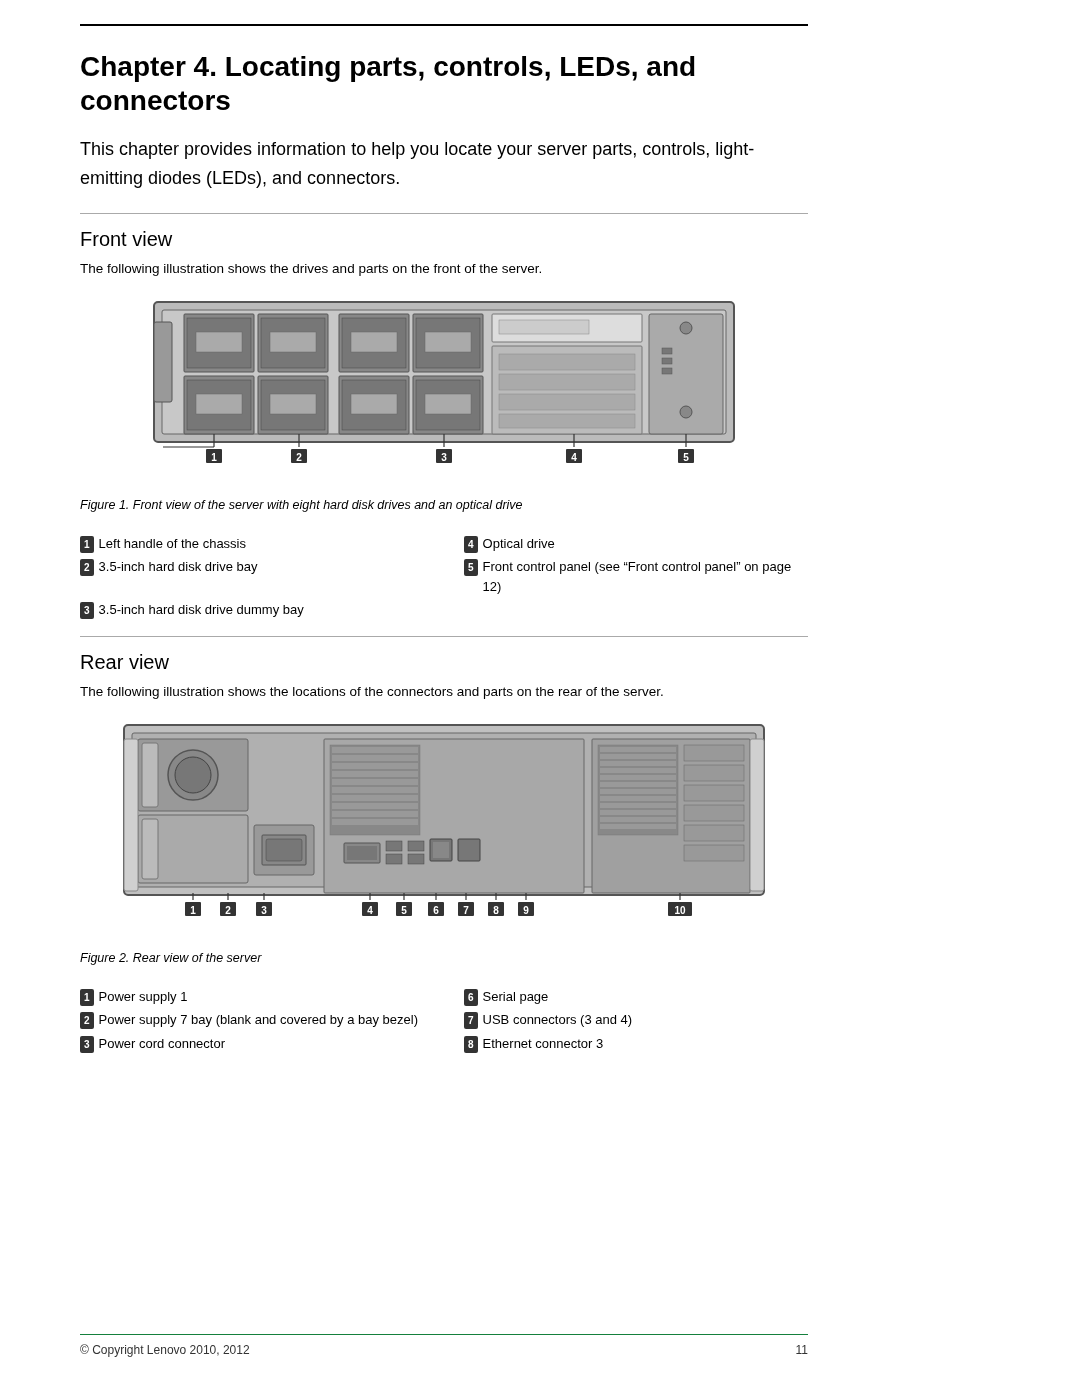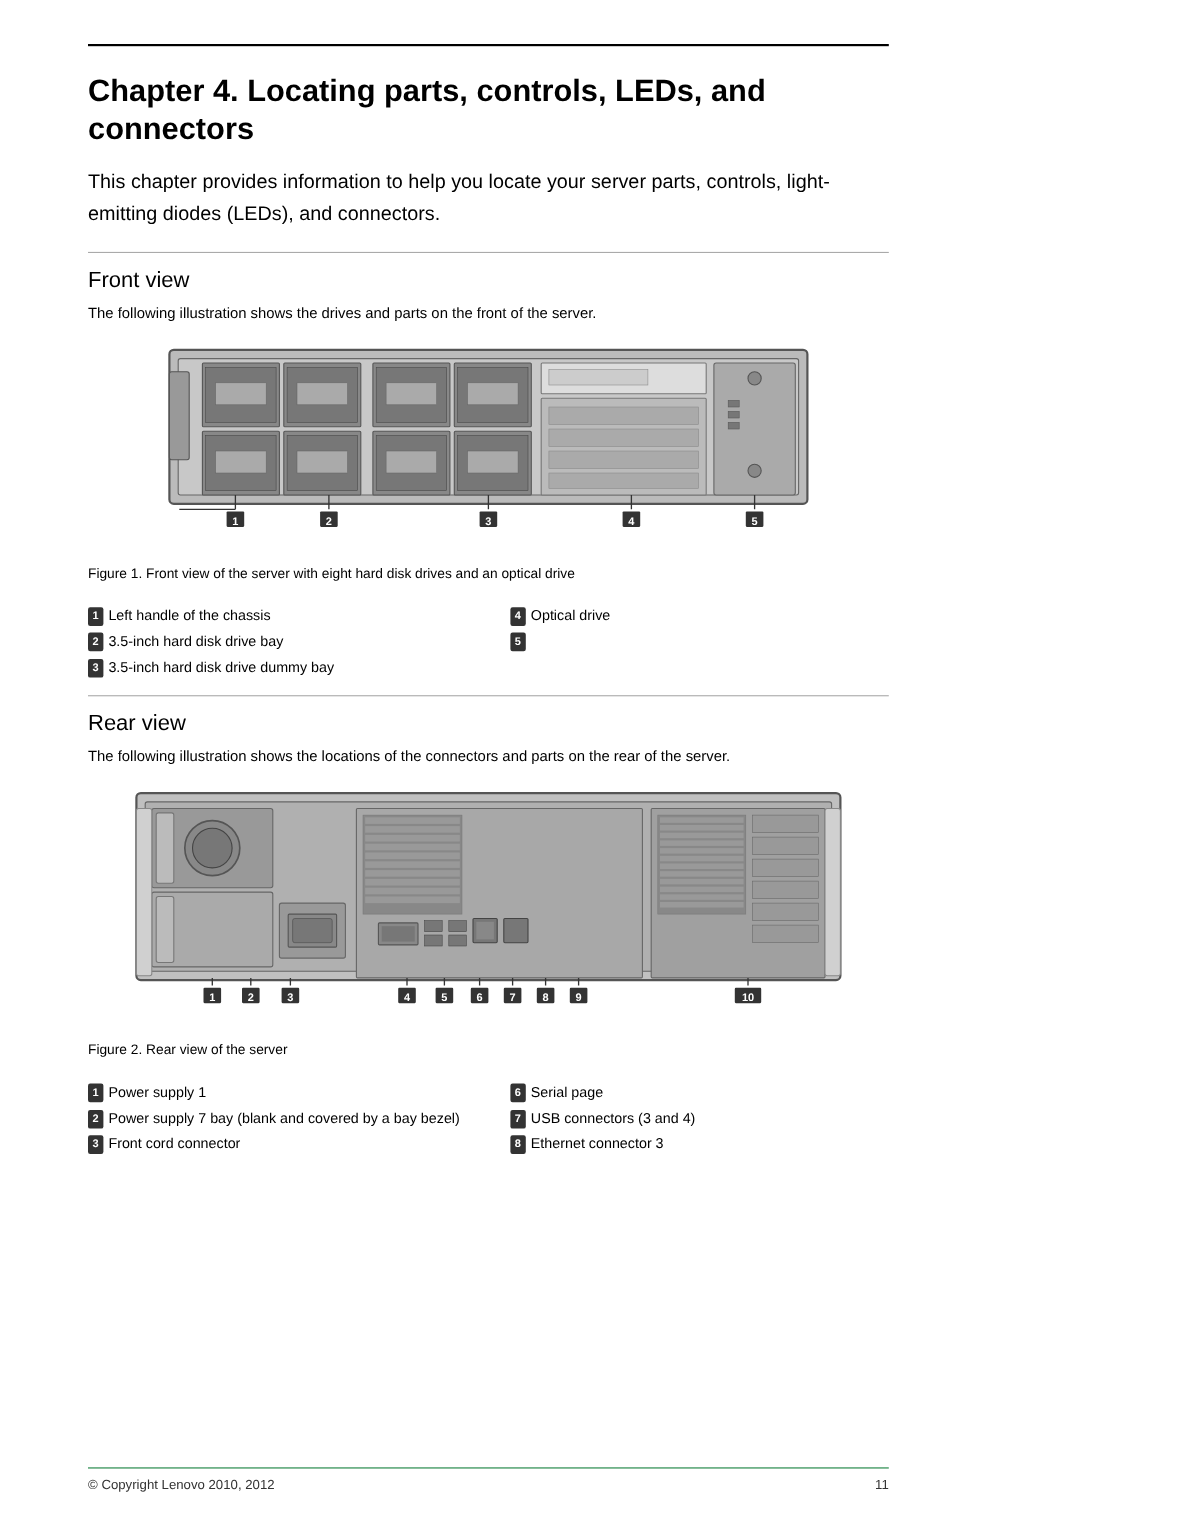--- a/index.html
+++ b/index.html
@@ -8,21 +8,21 @@
       font-size: 14px;
       color: #000;
       background: #fff;
       width: 1080px;
       min-height: 1397px;
       padding: 0;
     }
     .page {
       width: 888px;
       min-height: 1397px;
-      padding: 40px 80px 60px 80px;
+      padding: 24px 80px 60px 80px;
       position: relative;
     }
     .top-rule {
       border-top: 2px solid #000;
       margin-bottom: 24px;
     }
     .chapter-title {
       font-size: 28px;
       font-weight: bold;
       margin-bottom: 18px;
@@ -47,20 +47,21 @@
       margin-bottom: 16px;
     }
     .figure-container {
       display: flex;
       flex-direction: column;
       align-items: center;
       margin-bottom: 10px;
     }
     .figure-caption {
       font-size: 12.5px;
+      font-style: italic;
       margin-top: 6px;
       margin-bottom: 12px;
       text-align: left;
       width: 100%;
     }
     
     .parts-list {
       display: grid;
       grid-template-columns: 1fr 1fr;
       gap: 4px 40px;
@@ -212,20 +213,21 @@
     <div class="part-item">
       <span class="part-num">4</span>
       <span>Optical drive</span>
     </div>
     <div class="part-item">
       <span class="part-num">2</span>
       <span>3.5-inch hard disk drive bay</span>
     </div>
     <div class="part-item">
       <span class="part-num">5</span>
+      <span>Front control panel (see “Front control panel” on page 12)</span>
     </div>
     <div class="part-item">
       <span class="part-num">3</span>
       <span>3.5-inch hard disk drive dummy bay</span>
     </div>
   </div>
 
   <div class="section-rule"></div>
   <h2 class="section-title">Rear view</h2>
   <p class="section-desc">The following illustration shows the locations of the connectors and parts on the rear of the server.</p>
@@ -372,21 +374,21 @@
     <div class="part-item">
       <span class="part-num">2</span>
       <span>Power supply 7 bay (blank and covered by a bay bezel)</span>
     </div>
     <div class="part-item">
       <span class="part-num">7</span>
       <span>USB connectors (3 and 4)</span>
     </div>
     <div class="part-item">
       <span class="part-num">3</span>
-      <span>Front cord connector</span>
+      <span>Power cord connector</span>
     </div>
     <div class="part-item">
       <span class="part-num">8</span>
       <span>Ethernet connector 3</span>
     </div>
   </div>
 
   <div class="footer">
     <span>© Copyright Lenovo 2010, 2012</span>
     <span>11</span>

